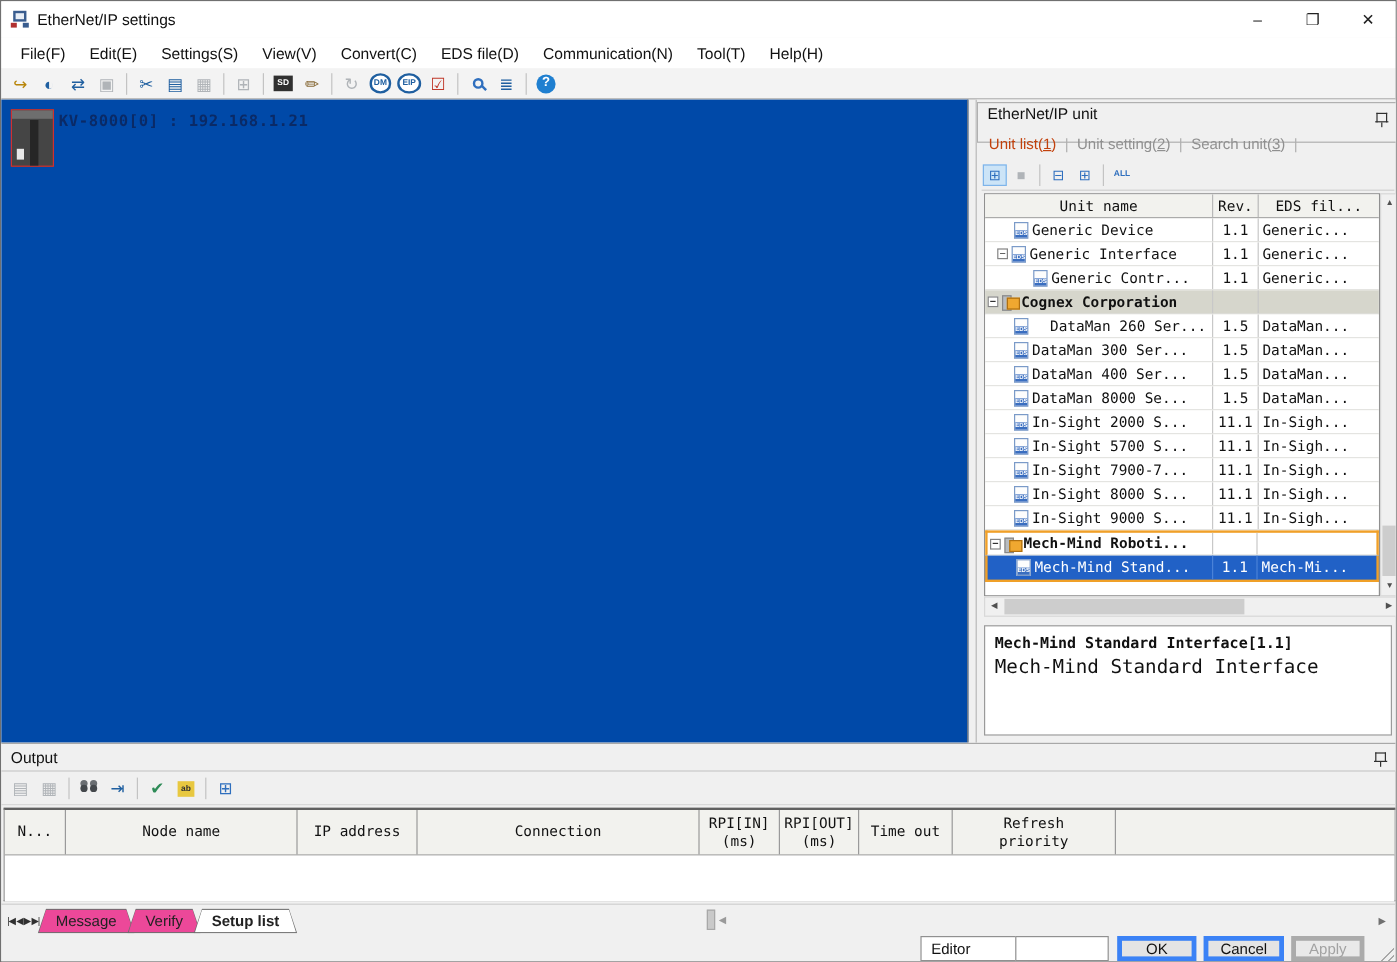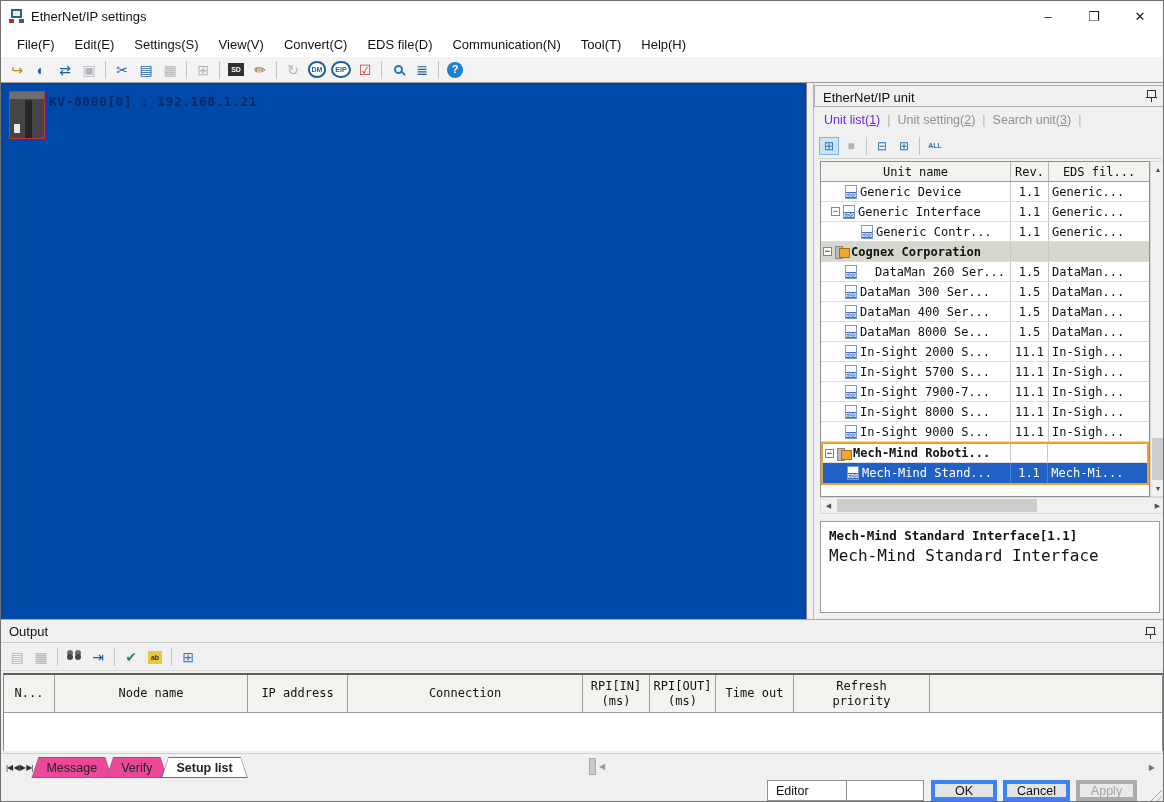--- a/index.html
+++ b/index.html
@@ -36,27 +36,27 @@
   
   .main { position:absolute; left:0; top:82px; width:100%; height:536px; background:#f0f0f0; }
   .canvas { position:absolute; left:0; top:0; width:806px; height:536px; background:#0049a8; border-right:1px solid #808080; }
   .dev { position:absolute; left:8px; top:8px; width:36px; height:48px; background:#454545; border:1px solid #d03030; }
   .dev .s1 { position:absolute; left:0; top:0; width:100%; height:7px; background:#6e6e6e; }
   .dev .s2 { position:absolute; left:15px; top:8px; width:7px; height:38px; background:#262626; }
   .dev .s3 { position:absolute; left:4px; bottom:5px; width:6px; height:9px; background:#e8e8e8; }
   .dev-label { position:absolute; left:48px; top:11px; font-family:"DejaVu Sans Mono", monospace; font-size:13px; color:#0a2a66; font-weight:bold; letter-spacing:0.5px; }
   
   .upanel { position:absolute; left:812px; top:0; width:352px; height:536px; background:#f0f0f0; border-left:1px solid #b8b8b8; }
-  .up-header { position:absolute; left:0; top:2px; width:100%; height:22px; border:1px solid #b0b0b0; background:#f0f0f0; display:flex; align-items:flex-start; padding:4px 8px; font-size:13px; }
+  .up-header { position:absolute; left:0; top:2px; width:100%; height:22px; border:1px solid #b0b0b0; background:#f0f0f0; display:flex; align-items:flex-end; padding:16px 8px; font-size:13px; }
   .pin { margin-left:auto; position:relative; width:9px; height:8px; border:1px solid #303030; border-bottom:none; }
   .pin::after { content:""; position:absolute; left:3px; bottom:-4px; width:1px; height:4px; background:#303030; }
   .pin::before { content:""; position:absolute; left:-2px; bottom:0; width:11px; height:1px; background:#303030; }
   .up-tabs { position:absolute; left:4px; top:26px; width:344px; height:22px; display:flex; align-items:center; font-size:12.5px; }
   .up-tab { padding:2px 6px; color:#909090; }
-  .up-tab.active { color:#6d28d9; }
+  .up-tab.active { color:#c2410c; }
   .up-tab u { text-decoration:underline; }
   .uptab-sep { color:#b0b0b0; margin:0 1px; }
   .up-tools { position:absolute; left:4px; top:50px; width:344px; height:26px; display:flex; align-items:center; border-bottom:1px solid #d0d0d0; }
   .up-tools .tbico { width:20px; height:18px; font-size:12px; }
   
   .utable { position:absolute; left:6px; top:78px; width:330px; height:336px; background:#fff; border:1px solid #909090; font-family:"DejaVu Sans Mono", monospace; font-size:12px; }
   .uhead { display:flex; height:20px; background:#f2f2ee; border-bottom:1px solid #9a9a9a; font-size:12px; }
   .uhead .hc { display:flex; align-items:center; justify-content:center; border-right:1px solid #b8b8b8; }
   .c-name { width:190px; } .c-rev { width:38px; } .c-eds { width:100px; border-right:none !important; }
   .urow { display:flex; height:20px; align-items:stretch; border-bottom:1px solid #dededa; background:#fff; }

